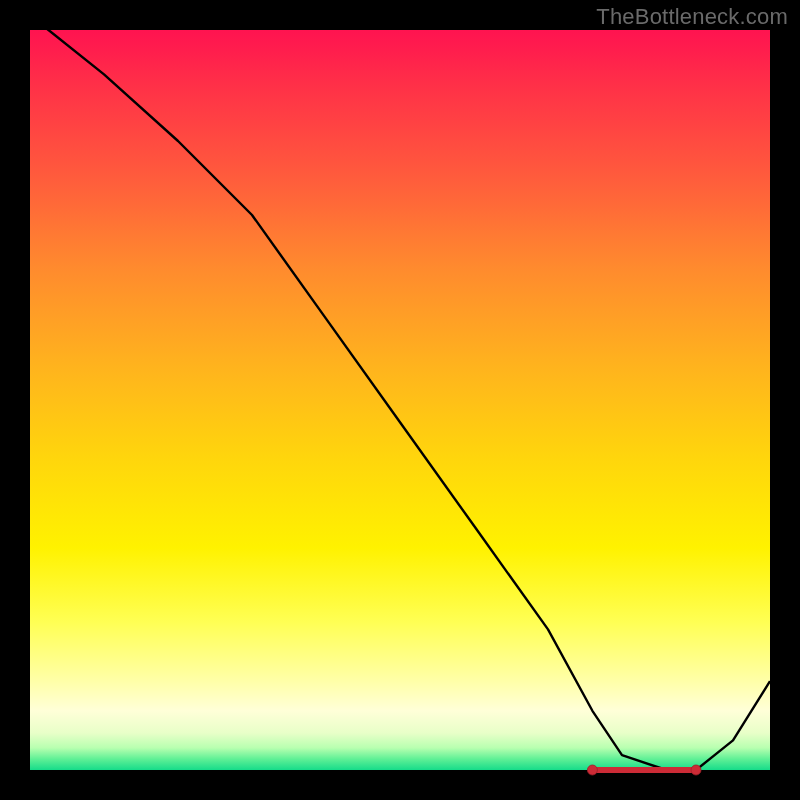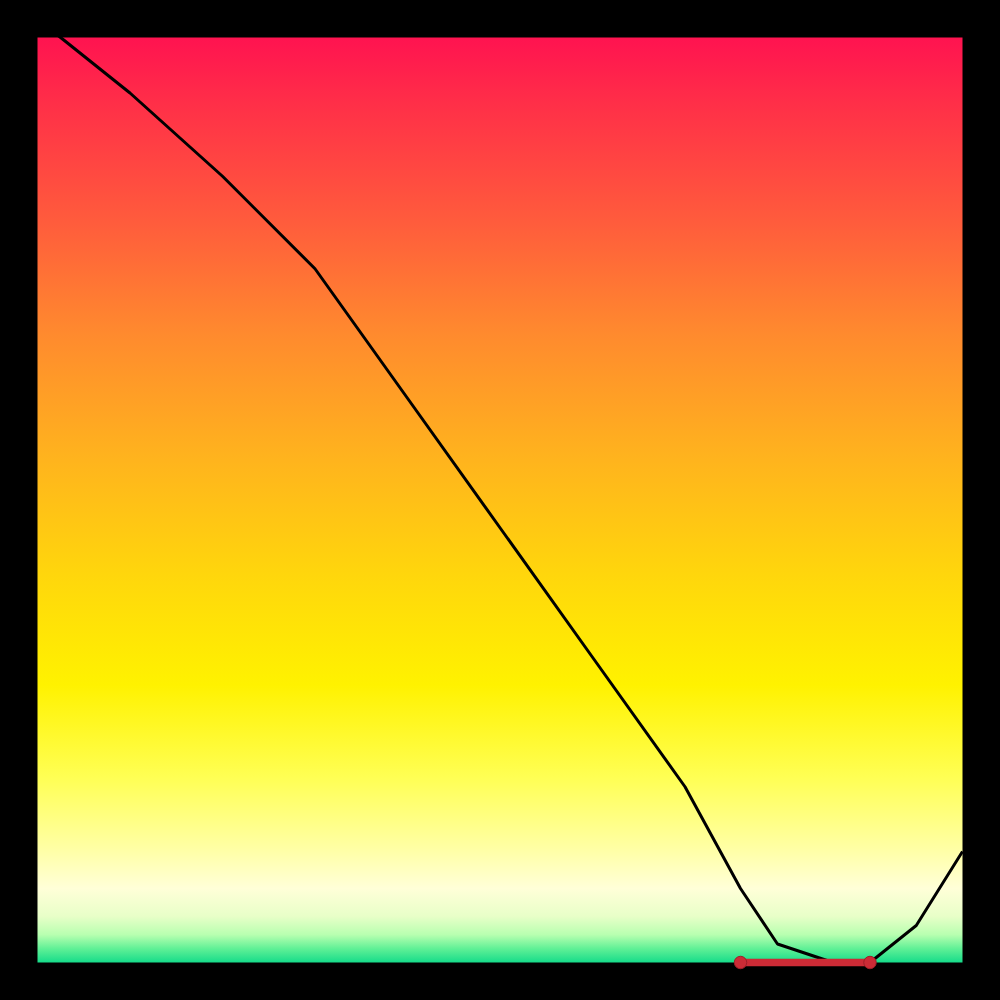--- a/index.html
+++ b/index.html
@@ -78,20 +78,21 @@
   }
   .marker-band {
     fill: #cc2b36;
   }
 </style>
 </head>
 <body>
 
 <div class="container">
 
+  <div class="watermark">TheBottleneck.com</div>
 
   <div class="plot-area">
     <div class="gradient-bg"></div>
 
     <svg class="overlay" viewBox="0 0 740 740" preserveAspectRatio="none">
       <path id="curve-path" class="curve" d="M0.0 -14.8 L74.0 44.4 L148.0 111.0 L222.0 185.0 L296.0 288.6 L370.0 392.2 L444.0 495.8 L518.0 599.4 L562.4 680.8 L592.0 725.2 L636.4 740.0 L666.0 740.0 L703.0 710.4 L740.0 651.2"></path>
       <g id="marker-group">
           <rect class="marker-band" x="562.4" y="737.0" width="103.6" height="6" rx="3"></rect>
           <circle class="marker" cx="562.4" cy="740.0" r="5"></circle>
           <circle class="marker" cx="666.0" cy="740.0" r="5"></circle>

